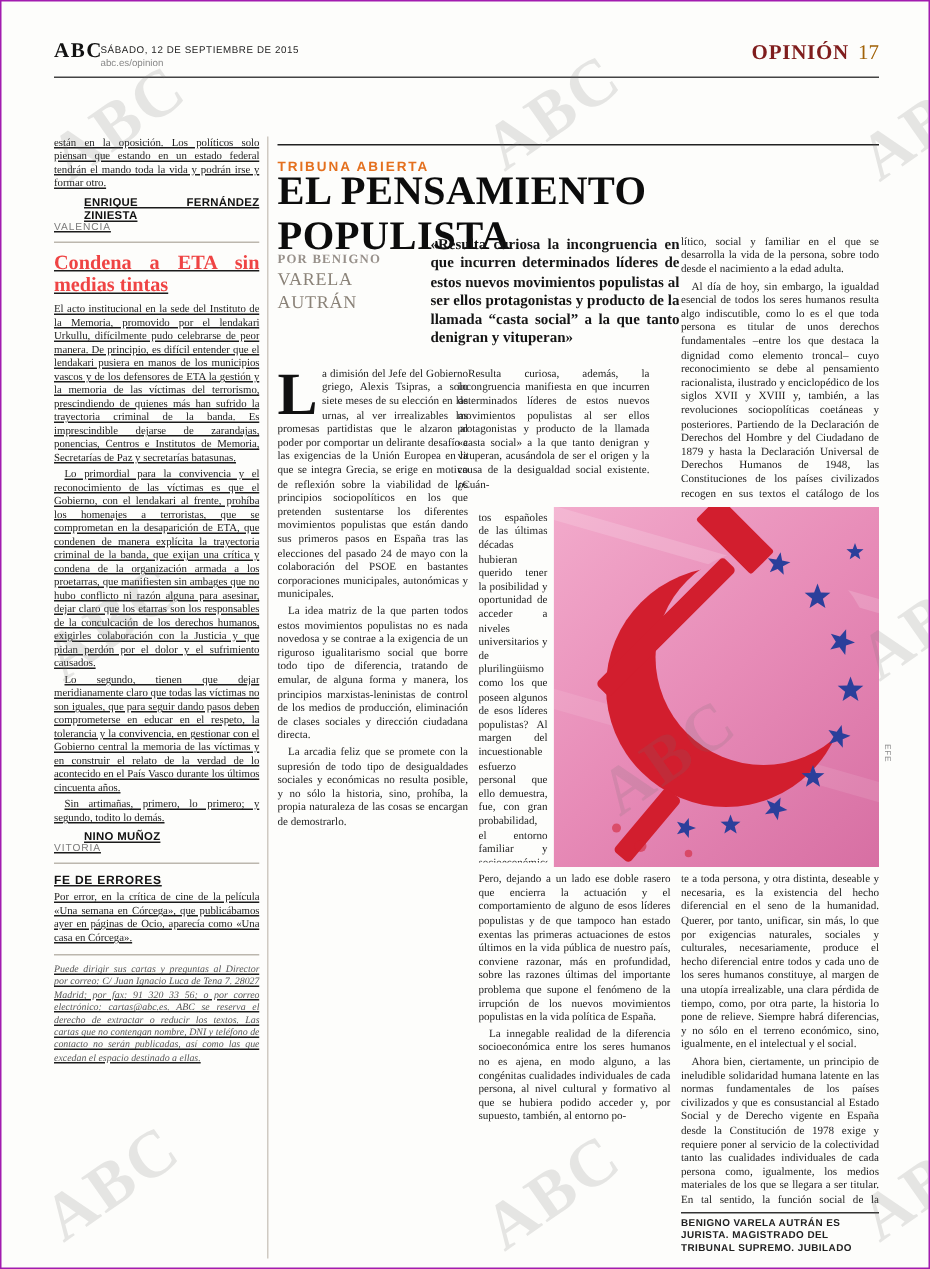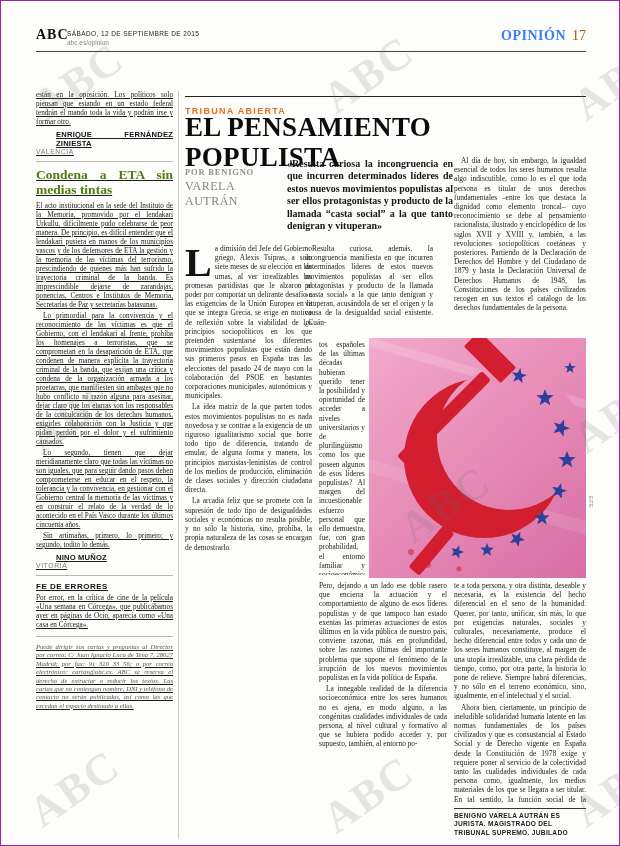--- a/index.html
+++ b/index.html
@@ -6,34 +6,34 @@
   body { background:#e9e7e2; font-family:"Liberation Serif", serif; }
   .sheet { position:relative; width:620px; height:846px; background:#fdfdfb;
            margin:0 auto; overflow:hidden; border:1px solid #a21caf; }
   .abs { position:absolute; }
 
   
   .logo { left:35px; top:26px; font:bold 14px "Liberation Serif",serif; letter-spacing:1px; color:#111; }
   .dateline { left:66px; top:29px; font:6.5px "Liberation Sans",sans-serif; letter-spacing:.4px; color:#222; text-transform:uppercase; }
   .siteline { left:66px; top:38px; font:6.5px "Liberation Sans",sans-serif; color:#888; }
   .section-block { left:430px; top:25px; width:155px; text-align:right; }
-  .section-name { font:bold 14px "Liberation Serif",serif; color:#3b82f6; letter-spacing:.5px; }
+  .section-name { font:bold 14px "Liberation Serif",serif; color:#7f1d1d; letter-spacing:.5px; }
   .page-num { font:14px "Liberation Serif",serif; color:#a16207; margin-left:6px; }
   .header-rule { left:35px; top:50px; width:550px; height:1px; background:#444; }
 
   
   .left-col { left:35px; top:90px; width:137px; height:748px; overflow:hidden; }
   .v-rule { left:177px; top:90px; width:1px; height:748px; background:#cfcac2; }
   .lc-text { font:7.2px/9px "Liberation Serif",serif; text-align:justify; color:#1b1b1b;text-decoration:underline; }
   .lc-text p { margin:0 0 2px; text-indent:7px; }
   .lc-text p.noindent { text-indent:0; }
   .sig-name { font:bold 7.6px "Liberation Sans",sans-serif; color:#111; text-transform:uppercase; margin-top:3px; letter-spacing:.2px;padding-left:20px; }
   .sig-city { font:6.8px "Liberation Sans",sans-serif; color:#7a7a7a; text-transform:uppercase; letter-spacing:.6px; margin-bottom:5px; }
   .divider { border-top:1px solid #bcb7ae; margin:6px 0; }
-  .letter-title { font:bold 13.5px/14.5px "Liberation Serif",serif; color:#4d7c0f; margin:6px 0 5px; }
+  .letter-title { font:bold 13.5px/14.5px "Liberation Serif",serif; color:#ef4444; margin:6px 0 5px; }
   .errata-title { font:bold 8px "Liberation Sans",sans-serif; text-transform:uppercase; letter-spacing:.5px; color:#111; margin:2px 0 3px; }
   .footer-note { font:italic 6.6px/8.4px "Liberation Serif",serif; color:#555; text-align:justify; margin-top:5px; }
 
   
   .main-rule { left:184px; top:95px; width:401px; height:1px; background:#222; }
   .kicker { left:184px; top:105px; font:bold 9px "Liberation Sans",sans-serif; color:#e4701e; letter-spacing:1.3px; }
   .headline { left:184px; top:111px; width:402px; font:bold 27px/30px "Liberation Serif",serif; color:#0c0c0c; letter-spacing:.3px; }
   .byline { left:184px; top:166px; width:98px; }
   .byline-pre { font:bold 8.5px "Liberation Serif",serif; color:#97908a; letter-spacing:.8px; }
   .byline-name { font:12px "Liberation Serif",serif; color:#8b8379; letter-spacing:.5px; margin-top:2px; }
@@ -114,20 +114,21 @@
   </div>
   <div class="abs body-text col2b">
     <p class="noindent">tos españoles de las últimas décadas hubieran querido tener la posibilidad y oportunidad de acceder a niveles universitarios y de plurilingüismo como los que poseen algunos de esos líderes populistas? Al margen del incuestionable esfuerzo personal que ello demuestra, fue, con gran probabilidad, el entorno familiar y socioeconómico de su infancia y juventud el que propició la formación académica y profesional de la que hoy hacen gala con plena legitimidad.</p>
   </div>
   <div class="abs body-text col2c">
     <p class="noindent">Pero, dejando a un lado ese doble rasero que encierra la actuación y el comportamiento de alguno de esos líderes populistas y de que tampoco han estado exentas las primeras actuaciones de estos últimos en la vida pública de nuestro país, conviene razonar, más en profundidad, sobre las razones últimas del importante problema que supone el fenómeno de la irrupción de los nuevos movimientos populistas en la vida política de España.</p>
     <p>La innegable realidad de la diferencia socioeconómica entre los seres humanos no es ajena, en modo alguno, a las congénitas cualidades individuales de cada persona, al nivel cultural y formativo al que se hubiera podido acceder y, por supuesto, también, al entorno po-</p>
   </div>
 
   <div class="abs body-text col3a">
+    <p class="noindent">lítico, social y familiar en el que se desarrolla la vida de la persona, sobre todo desde el nacimiento a la edad adulta.</p>
     <p>Al día de hoy, sin embargo, la igualdad esencial de todos los seres humanos resulta algo indiscutible, como lo es el que toda persona es titular de unos derechos fundamentales –entre los que destaca la dignidad como elemento troncal– cuyo reconocimiento se debe al pensamiento racionalista, ilustrado y enciclopédico de los siglos XVII y XVIII y, también, a las revoluciones sociopolíticas coetáneas y posteriores. Partiendo de la Declaración de Derechos del Hombre y del Ciudadano de 1879 y hasta la Declaración Universal de Derechos Humanos de 1948, las Constituciones de los países civilizados recogen en sus textos el catálogo de los derechos fundamentales de la persona.</p>
 
   </div>
   <div class="abs body-text col3b">
     <p class="noindent">te a toda persona, y otra distinta, deseable y necesaria, es la existencia del hecho diferencial en el seno de la humanidad. Querer, por tanto, unificar, sin más, lo que por exigencias naturales, sociales y culturales, necesariamente, produce el hecho diferencial entre todos y cada uno de los seres humanos constituye, al margen de una utopía irrealizable, una clara pérdida de tiempo, como, por otra parte, la historia lo pone de relieve. Siempre habrá diferencias, y no sólo en el terreno económico, sino, igualmente, en el intelectual y el social.</p>
     <p>Ahora bien, ciertamente, un principio de ineludible solidaridad humana latente en las normas fundamentales de los países civilizados y que es consustancial al Estado Social y de Derecho vigente en España desde la Constitución de 1978 exige y requiere poner al servicio de la colectividad tanto las cualidades individuales de cada persona como, igualmente, los medios materiales de los que se llegara a ser titular. En tal sentido, la función social de la propiedad privada disciplina los excesos de un capitalismo liberal desbordado y constituye el instrumento jurídico adecuado para una igualación ciudadana de necesaria implantación.</p>
   </div>
 
   <div class="abs illustration">
     <svg width="217" height="240" viewBox="0 0 217 240">

